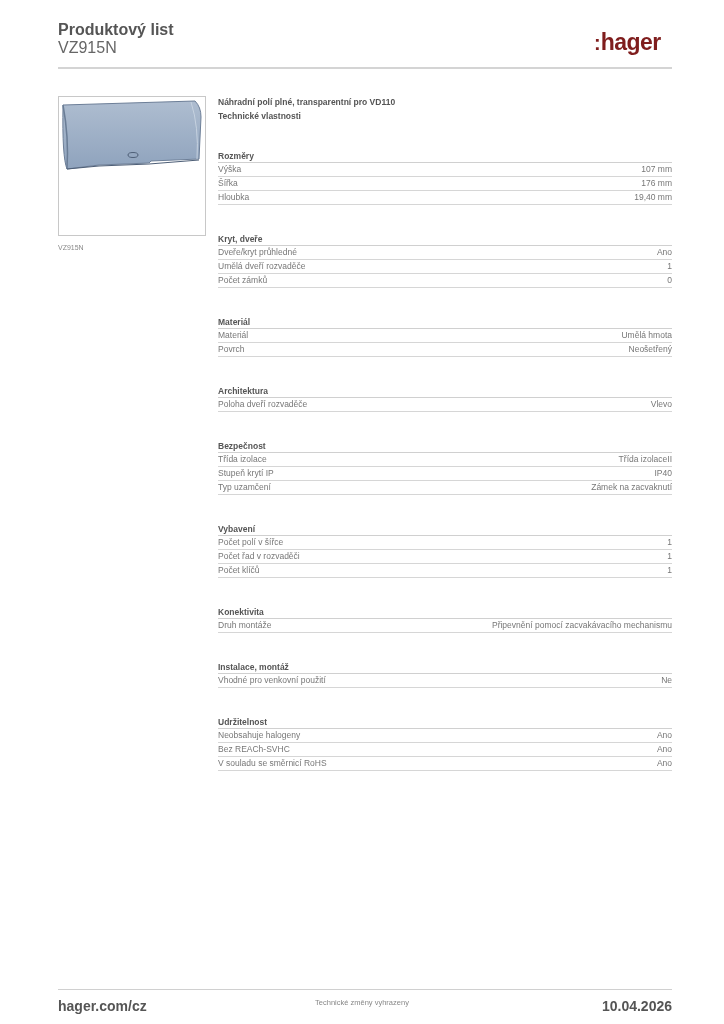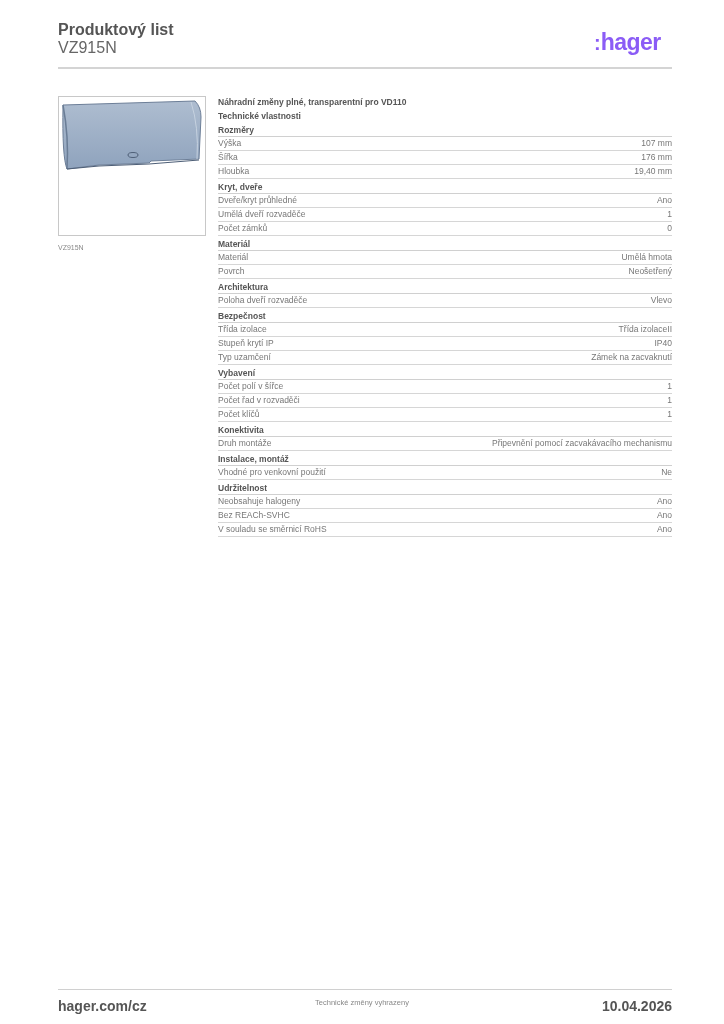--- a/index.html
+++ b/index.html
@@ -2,32 +2,32 @@
 <html><head>
 <meta charset="utf-8">
 <style>
   html, body { margin: 0; padding: 0; background: #ffffff; }
   body { width: 724px; height: 1024px; position: relative; overflow: hidden;
          font-family: "Liberation Sans", sans-serif; color: #555; }
   .header { position: absolute; left: 58px; top: 20px; }
   .title { font-size: 16px; font-weight: bold; color: #555; line-height: 19px; }
   .subtitle { font-size: 16px; color: #666; line-height: 18px; }
   .logo { position: absolute; left: 594px; top: 29px; font-size: 23px; font-weight: bold;
-          color: #8b5cf6; letter-spacing: -0.5px; font-family: "Liberation Sans", sans-serif; }
+          color: #7f1d1d; letter-spacing: -0.5px; font-family: "Liberation Sans", sans-serif; }
   .logo .colon { font-size: 20px; letter-spacing: 0; }
   .header-rule { position: absolute; left: 58px; top: 67px; width: 614px; height: 2px; background: #d4d4d4; }
 
   .image-box { position: absolute; left: 58px; top: 96px; width: 146px; height: 138px;
                border: 1px solid #c8c8c8; background: #fff; }
   .image-caption { position: absolute; left: 58px; top: 244px; font-size: 7px; color: #888; }
 
   .content { position: absolute; left: 218px; top: 96px; width: 454px; }
   .product-desc { font-size: 8.5px; font-weight: bold; color: #555; height: 14px; line-height: 12px; }
   .tech-heading { font-size: 8.5px; font-weight: bold; color: #555; height: 12px; line-height: 12px; }
-  .section { margin-top: 2px; }
+  .section { margin-top: 28px; }
   .section-title { font-size: 8.5px; font-weight: bold; color: #555; line-height: 12px; height: 12px;
                    border-bottom: 1.5px solid #d0d0d0; }
   .row { display: flex; justify-content: space-between; font-size: 8.5px; color: #777;
          height: 13px; line-height: 13px; border-bottom: 1.5px solid #d6d6d6; }
   .row .val { }
 
   .footer-rule { position: absolute; left: 58px; top: 989px; width: 614px; height: 1px; background: #d0d0d0; }
   .footer-left { position: absolute; left: 58px; top: 998px; font-size: 14px; font-weight: bold; color: #555; }
   .footer-center { position: absolute; left: 0; width: 724px; text-align: center; top: 998px; font-size: 7.5px; color: #888; }
   .footer-right { position: absolute; right: 52px; top: 998px; font-size: 14px; font-weight: bold; color: #555; }
@@ -53,21 +53,21 @@
     <path d="M4 8 L136 4 Q142 10 142 20 L140 62 L92 64 L90 66 L40 68 L8 72 Q3 60 4 8 Z" fill="url(#g1)" stroke="#6d7f98" stroke-width="1"></path>
     <path d="M4 8 Q10 40 8 72" fill="none" stroke="#6a7d96" stroke-width="1.5"></path>
     <path d="M132 5 Q140 30 138 62" fill="none" stroke="#c6d2e0" stroke-width="1"></path>
     <ellipse cx="74" cy="58" rx="5" ry="2.5" fill="none" stroke="#4f6078" stroke-width="1"></ellipse>
     <path d="M8 72 L40 69 L90 67 L140 63" fill="none" stroke="#4e5f77" stroke-width="1.2"></path>
   </svg>
 </div>
 <div class="image-caption">VZ915N</div>
 
 <div class="content">
-  <div class="product-desc">Náhradní změny plné, transparentní pro VD110</div>
+  <div class="product-desc">Náhradní polí plné, transparentní pro VD110</div>
   <div class="tech-heading">Technické vlastnosti</div>
   <div id="sections">
       <div class="section">
         <div class="section-title">Rozměry</div>
         <div class="row">
           <span>Výška</span>
           <span class="val">107 mm</span>
         </div>
         <div class="row">
           <span>Šířka</span>

